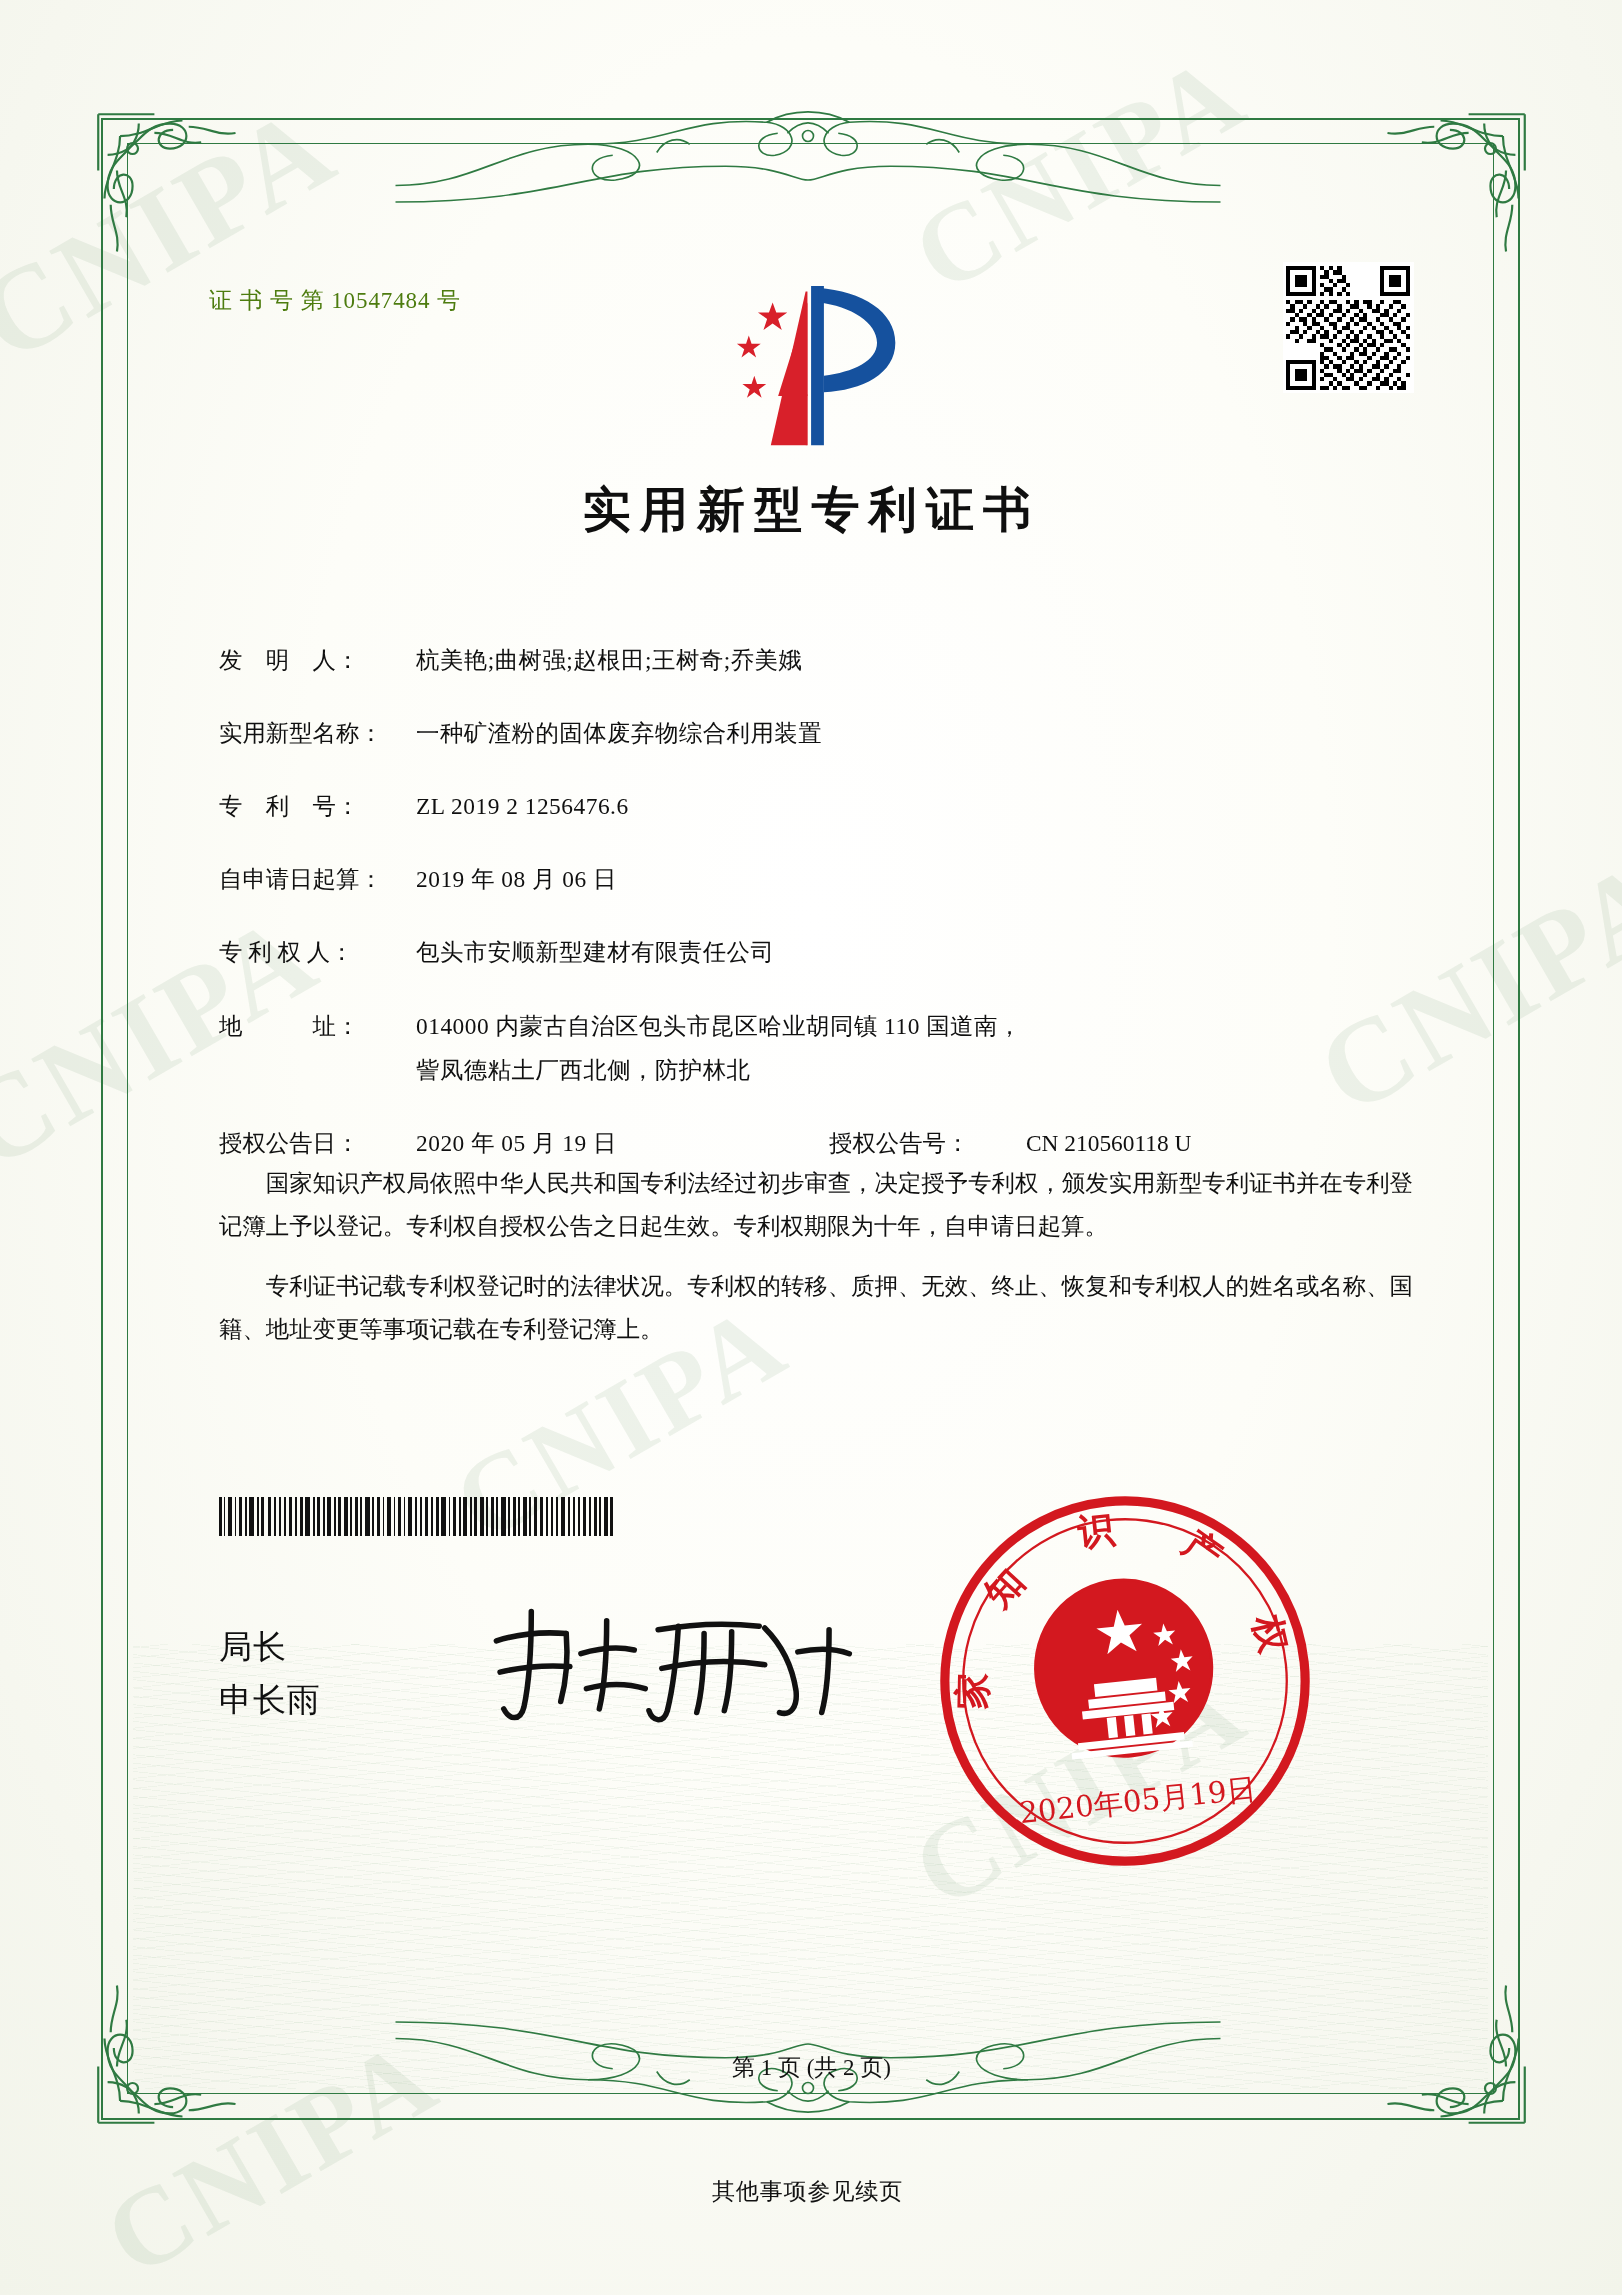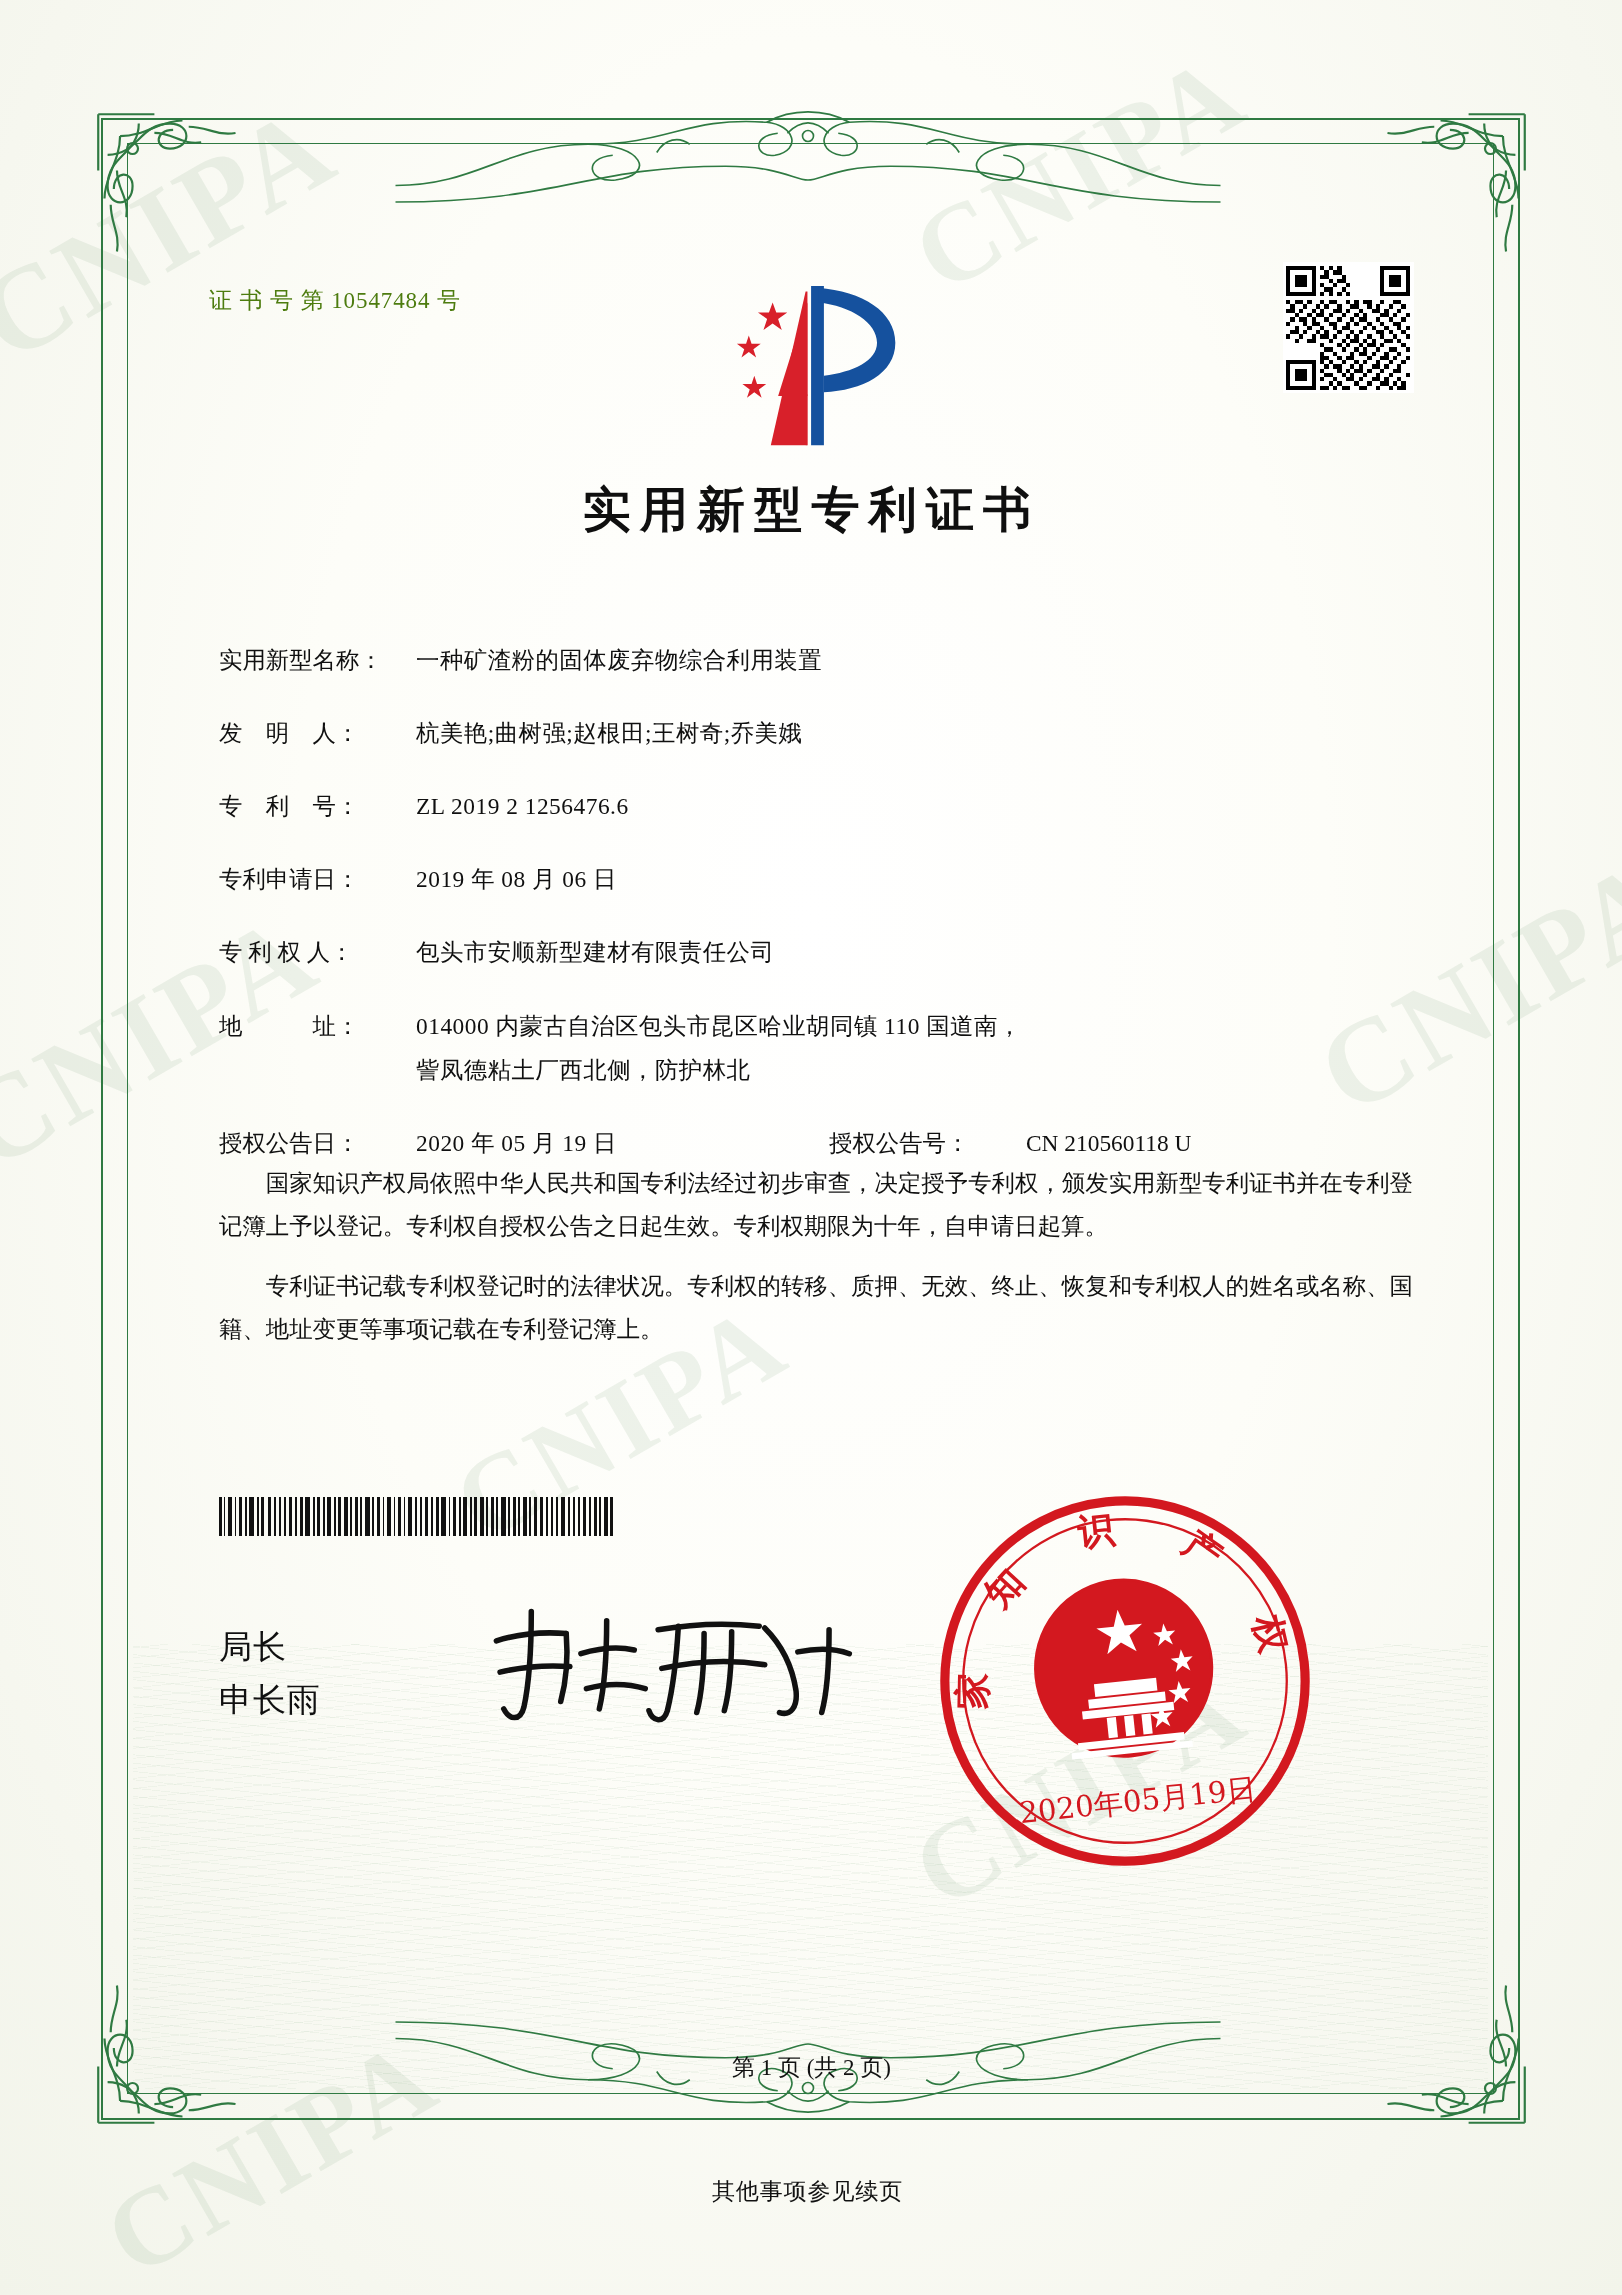--- a/index.html
+++ b/index.html
@@ -581,36 +581,36 @@
         <polygon points="42,110 45,119 55,119 47,125 50,134 42,128 34,134 37,125 29,119 39,119"></polygon>
       </g>
     </svg>
   </div>
 
   <div class="doc-title">实用新型专利证书</div>
 
   <div class="fields">
 
     <div class="field-row">
+      <div class="field-label">发　明　人：</div>
+      <div class="field-value">杭美艳;曲树强;赵根田;王树奇;乔美娥</div>
+    </div>
+
+    <div class="field-row">
       <div class="field-label">实用新型名称：</div>
       <div class="field-value">一种矿渣粉的固体废弃物综合利用装置</div>
-    </div>
-
-    <div class="field-row">
-      <div class="field-label">发　明　人：</div>
-      <div class="field-value">杭美艳;曲树强;赵根田;王树奇;乔美娥</div>
     </div>
 
     <div class="field-row">
       <div class="field-label">专　利　号：</div>
       <div class="field-value">ZL 2019 2 1256476.6</div>
     </div>
 
     <div class="field-row">
-      <div class="field-label">专利申请日：</div>
+      <div class="field-label">自申请日起算：</div>
       <div class="field-value">2019 年 08 月 06 日</div>
     </div>
 
     <div class="field-row">
       <div class="field-label">专 利 权 人：</div>
       <div class="field-value">包头市安顺新型建材有限责任公司</div>
     </div>
 
     <div class="field-row">
       <div class="field-label">地　　　址：</div>

